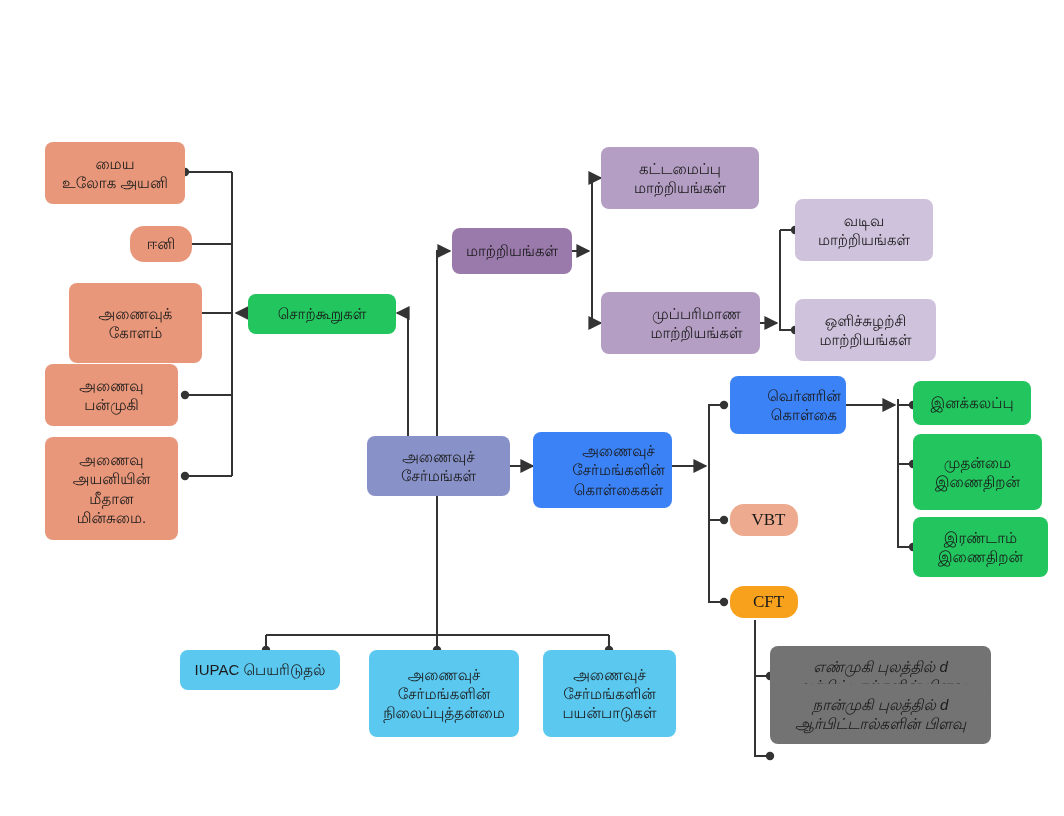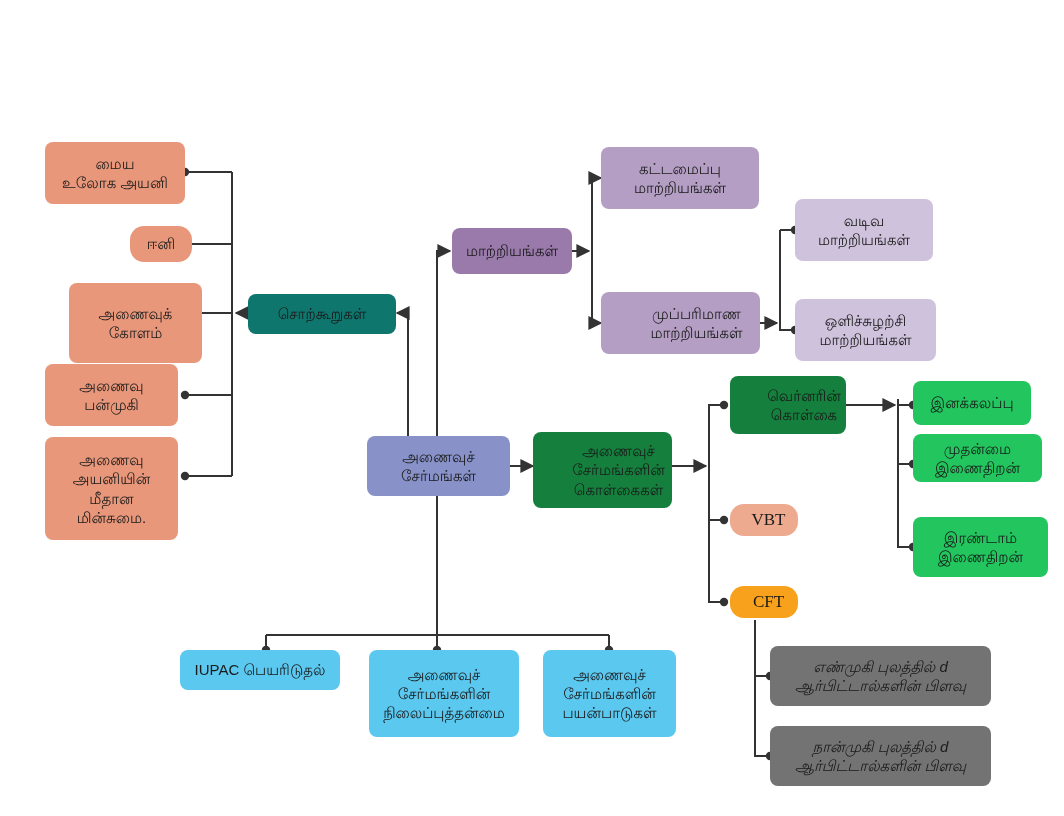--- a/index.html
+++ b/index.html
@@ -36,22 +36,22 @@
     line-height: 1.28;
     border-radius: 8px;
     padding: 4px 8px;
     white-space: pre-line;
     font-size: 15px;
     z-index: 2;
   }
   .node.small-pill { border-radius: 14px; }
   .n-salmon   { background: #e8977a; }
   .n-salmon2  { background: #22c55e; }
-  .n-red      { background: #0f766e; text-align: center; }
-  .n-red2     { background: #15803d; padding-left: 40px; }
+  .n-red      { background: #22c55e; text-align: center; }
+  .n-red2     { background: #3b82f6; padding-left: 40px; }
   .n-purple   { background: #9a79ab; }
   .n-lpurple  { background: #cfc2dc; }
   .n-blue     { background: #8892c8; }
   .n-cyan     { background: #5bc8f0; }
   .n-peach    { background: #eeaa8e; }
   .n-orange   { background: #f7a11c; }
   .n-lorange  { background: #737373; font-style: italic; }
   .serif { font-family: "Liberation Serif", "DejaVu Serif", serif; padding-left: 17px; }
 </style>
 </head>
@@ -186,30 +186,30 @@
 
   <div class="node n-red2" data-name="node-werner-theory" style="left:730px; top:376px; width:116px; height:58px;">வெர்னரின்
 கொள்கை</div>
 
   <div class="node n-peach small-pill serif" data-name="node-vbt" style="left:730px; top:504px; width:68px; height:32px; font-size:17px;">VBT</div>
 
   <div class="node n-orange small-pill serif" data-name="node-cft" style="left:730px; top:586px; width:68px; height:32px; font-size:17px;">CFT</div>
 
   <div class="node n-salmon2" data-name="node-hybridisation" style="left:913px; top:381px; width:118px; height:44px;">இனக்கலப்பு</div>
 
-  <div class="node n-salmon2" data-name="node-primary-valency" style="left:913px; top:434px; width:129px; height:48px;">முதன்மை
+  <div class="node n-salmon2" data-name="node-primary-valency" style="left:913px; top:434px; width:129px; height:76px;">முதன்மை
 இணைதிறன்</div>
 
   <div class="node n-salmon2" data-name="node-secondary-valency" style="left:913px; top:517px; width:135px; height:60px;">இரண்டாம்
 இணைதிறன்</div>
 
   <div class="node n-lorange" data-name="node-octahedral-d-splitting" style="left:770px; top:646px; width:221px; height:60px;">எண்முகி புலத்தில்  d
 ஆர்பிட்டால்களின் பிளவு</div>
 
-  <div class="node n-lorange" data-name="node-tetrahedral-d-splitting" style="left:770px; top:726px; width:221px; height:60px;">நான்முகி புலத்தில்  d
+  <div class="node n-lorange" data-name="node-tetrahedral-d-splitting" style="left:770px; top:684px; width:221px; height:60px;">நான்முகி புலத்தில்  d
 ஆர்பிட்டால்களின் பிளவு</div>
 
   <div class="node n-cyan" data-name="node-iupac-nomenclature" style="left:180px; top:650px; width:160px; height:40px;">IUPAC பெயரிடுதல்</div>
 
   <div class="node n-cyan" data-name="node-stability" style="left:369px; top:650px; width:150px; height:87px;">அணைவுச்
 சேர்மங்களின்
 நிலைப்புத்தன்மை</div>
 
   <div class="node n-cyan" data-name="node-applications" style="left:543px; top:650px; width:133px; height:87px;">அணைவுச்
 சேர்மங்களின்

